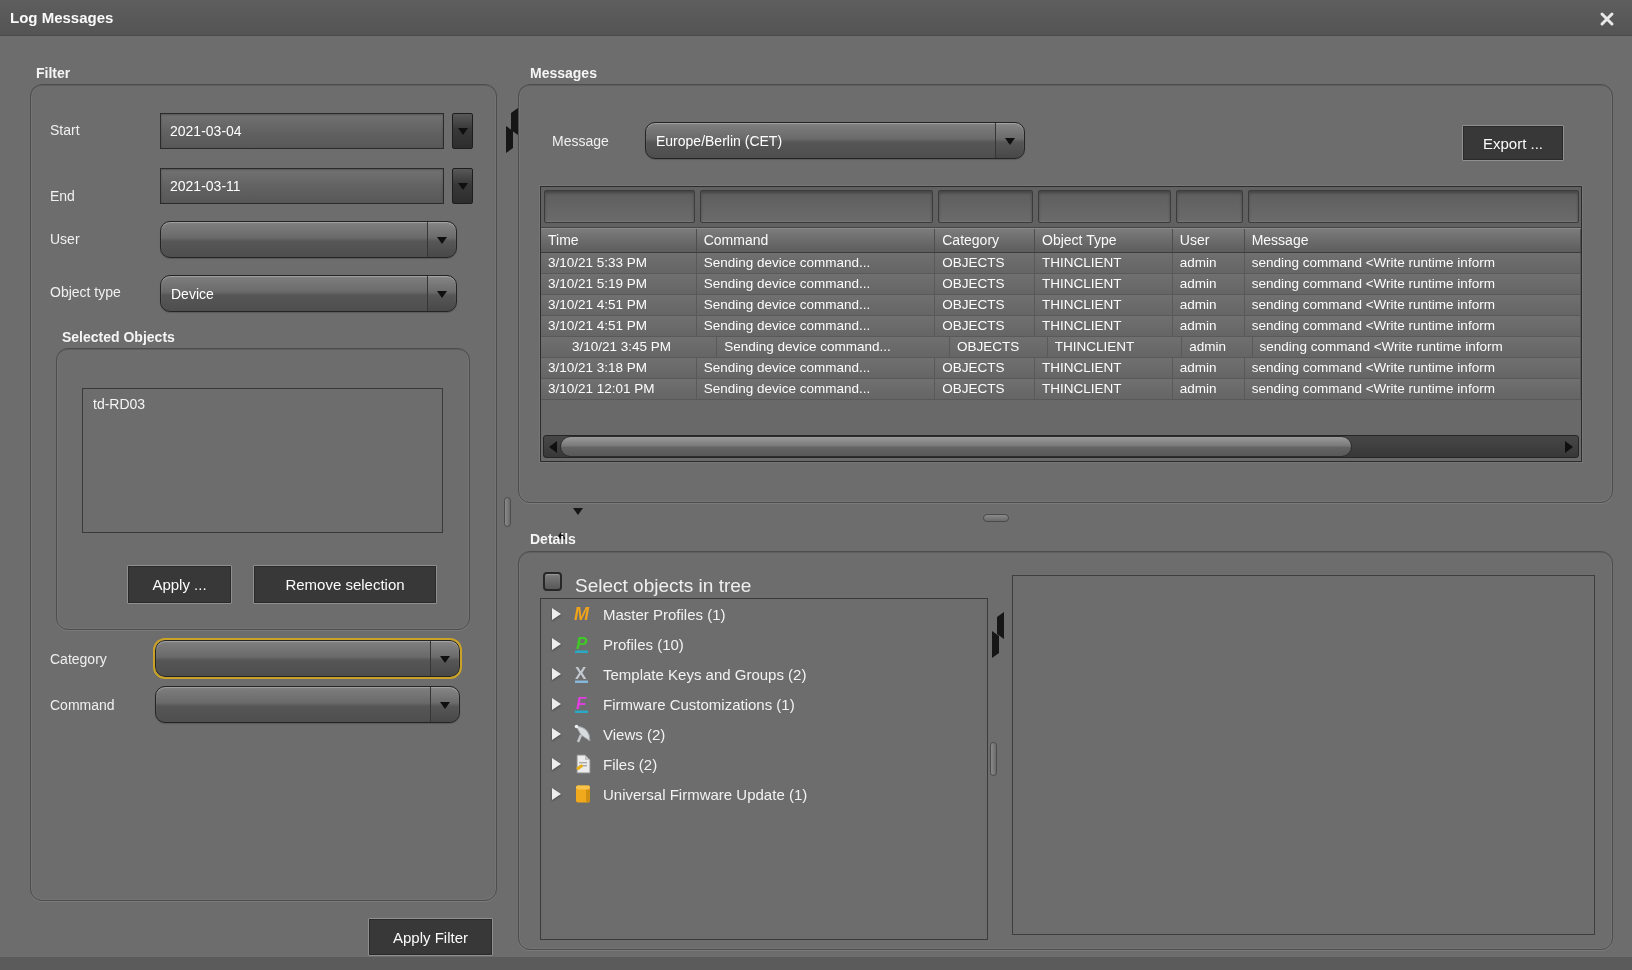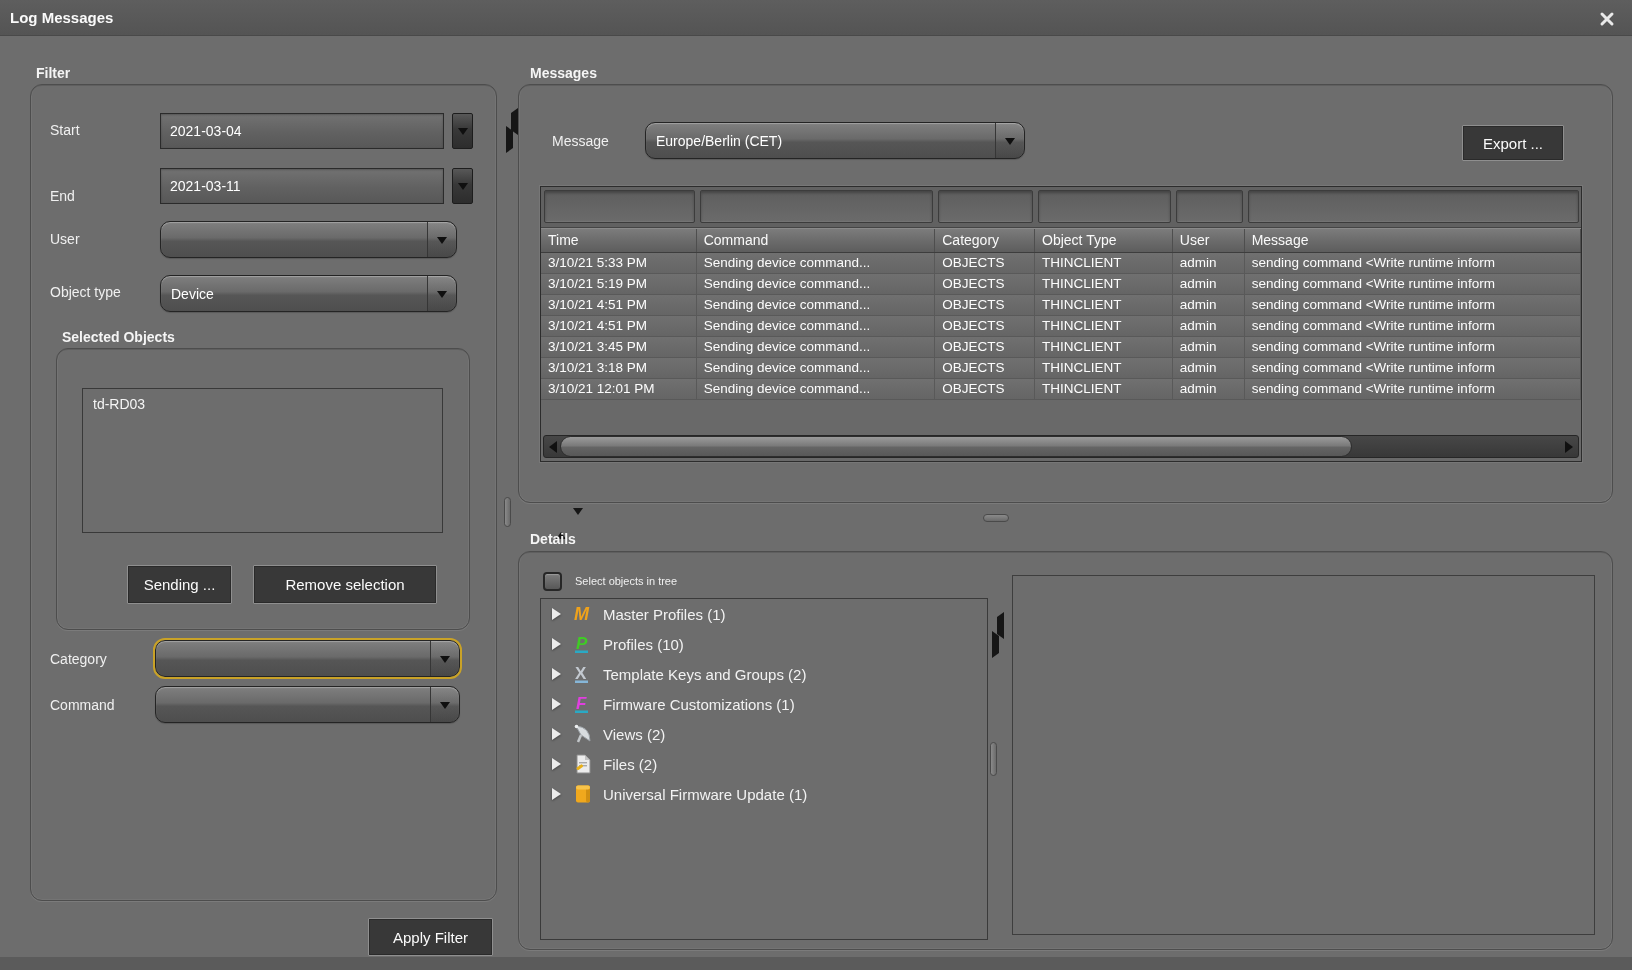--- a/index.html
+++ b/index.html
@@ -193,21 +193,21 @@
   <span class="combo-arrow">
       <span class="tri-down"></span>
     </span>
 </div>
 
 <div class="group-label" style="left:62px; top:329px;">Selected Objects</div>
 <div class="groupbox" style="left:56px; top:348px; width:414px; height:282px;"></div>
 <div class="listbox" style="left:82px; top:388px; width:361px; height:145px;">
   <div class="list-item">td-RD03</div>
 </div>
-<div class="btn" style="left:127px; top:565px; width:105px; height:39px;">Sending ...</div>
+<div class="btn" style="left:127px; top:565px; width:105px; height:39px;">Apply ...</div>
 <div class="btn" style="left:253px; top:565px; width:184px; height:39px;">Remove selection</div>
 
 <div class="field-label" style="left:50px; top:651px;">Category</div>
 <div class="combo focused" style="left:155px; top:640px; width:305px;">
   <span class="combo-value"></span>
   <span class="combo-arrow">
       <span class="tri-down"></span>
     </span>
 </div>
 
@@ -293,21 +293,21 @@
       </div>
       <div class="tbl-row">
         <div class="tbl-cell" style="width: 156px;">3/10/21 4:51 PM</div>
         <div class="tbl-cell" style="width: 239px;">Sending device command...</div>
         <div class="tbl-cell" style="width: 100px;">OBJECTS</div>
         <div class="tbl-cell" style="width: 138px;">THINCLIENT</div>
         <div class="tbl-cell" style="width: 72px;">admin</div>
         <div class="tbl-cell" style="width: 337px;">sending command &lt;Write runtime inform</div>
       </div>
       <div class="tbl-row">
-        <div class="tbl-cell" style="width: 156px;">3/10/21 3:45 PM</div>
+        <div class="tbl-cell" style="width: 156px; margin-left: 24px;">3/10/21 3:45 PM</div>
         <div class="tbl-cell" style="width: 239px;">Sending device command...</div>
         <div class="tbl-cell" style="width: 100px;">OBJECTS</div>
         <div class="tbl-cell" style="width: 138px;">THINCLIENT</div>
         <div class="tbl-cell" style="width: 72px;">admin</div>
         <div class="tbl-cell" style="width: 337px;">sending command &lt;Write runtime inform</div>
       </div>
       <div class="tbl-row">
         <div class="tbl-cell" style="width: 156px;">3/10/21 3:18 PM</div>
         <div class="tbl-cell" style="width: 239px;">Sending device command...</div>
         <div class="tbl-cell" style="width: 100px;">OBJECTS</div>
@@ -336,21 +336,21 @@
 </div>
 
 <span class="splitter-arrow" style="left:556px; top:515px;"><span class="tri-sm-up"></span></span>
 <span class="splitter-arrow" style="left:573px; top:515px;"><span class="tri-sm-down"></span></span>
 <span class="grip-h" style="left:983px; top:514px;"></span>
 
 <div class="group-label" style="left:530px; top:531px;">Details</div>
 <div class="groupbox" style="left:518px; top:551px; width:1095px; height:399px;"></div>
 
 <span class="checkbox" style="left:543px; top:572px;"></span>
-<div class="field-label" style="left:575px; top:575px; font-size:11px;text-align:center;">Select objects in tree</div>
+<div class="field-label" style="left:575px; top:575px; font-size:19px;text-align:center;">Select objects in tree</div>
 
 <div class="treebox" style="left:540px; top:598px; width:448px; height:342px;" id="object-tree">
     <div class="tree-item">
       <span class="expander">
         <span class="tri"></span>
       </span>
       <span class="tree-icon">
         <svg width="22" height="22" viewBox="0 0 22 22">
           <text x="2" y="17" font-size="18" font-weight="bold" font-style="italic" fill="#efa21b">M</text>
         </svg>

